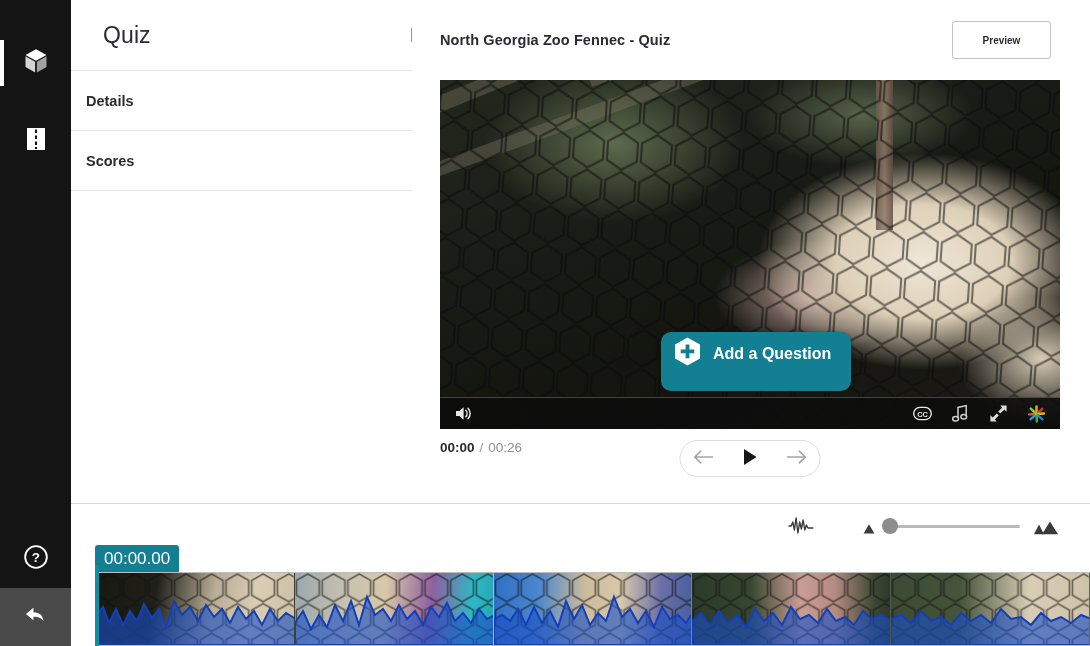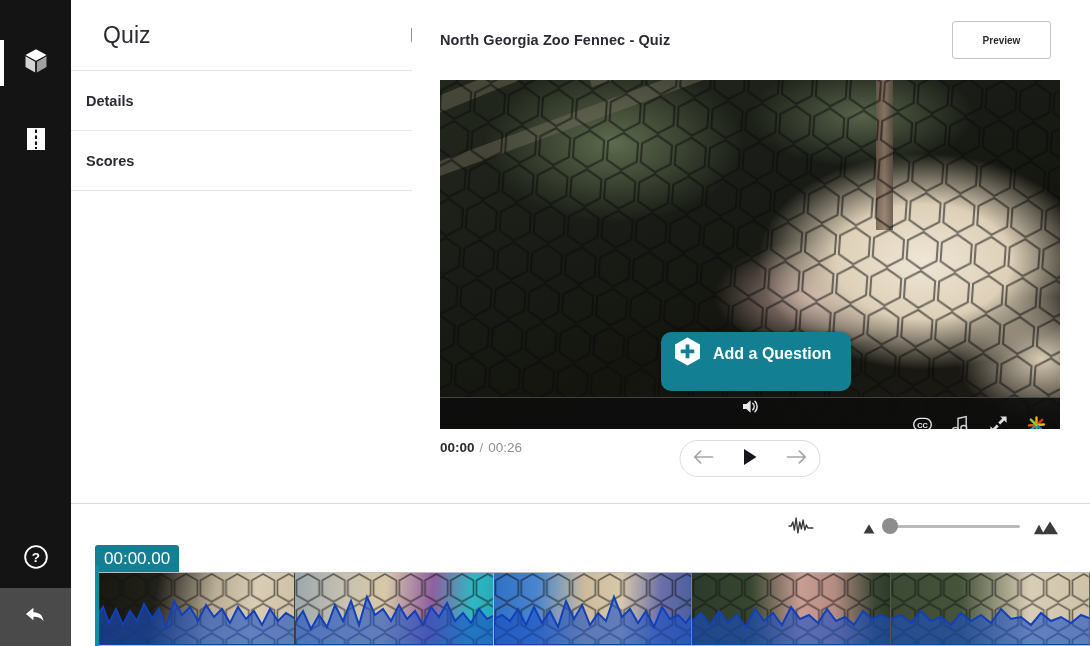--- a/index.html
+++ b/index.html
@@ -125,21 +125,20 @@
     cursor: pointer; box-shadow: 0 1px 5px rgba(0,0,0,.35);
   }
   .add-question-label { color: #fff; font-size: 16px; font-weight: 700; white-space: nowrap; }
 
   .player-bar {
     position: absolute; left: 0; right: 0; bottom: 0; height: 32px;
     background: rgba(12,12,12,.88);
     border-top: 1px solid rgba(255,255,255,.22);
     display: flex; align-items: center;
     padding: 0 14px 0 14px;
-    flex-direction: column;
   }
   .player-bar-right { margin-left: auto; display: flex; align-items: center; gap: 19px; }
   .pb-icon { width: 19px; height: 19px; display: flex; align-items: center; justify-content: center; cursor: pointer; }
 
   
   .transport {
     position: absolute; left: 28px; top: 440px; width: 620px; height: 40px;
     display: flex; 
   }
   .time-cur { font-size: 13.5px; font-weight: 700; color: #2b2b33; }

